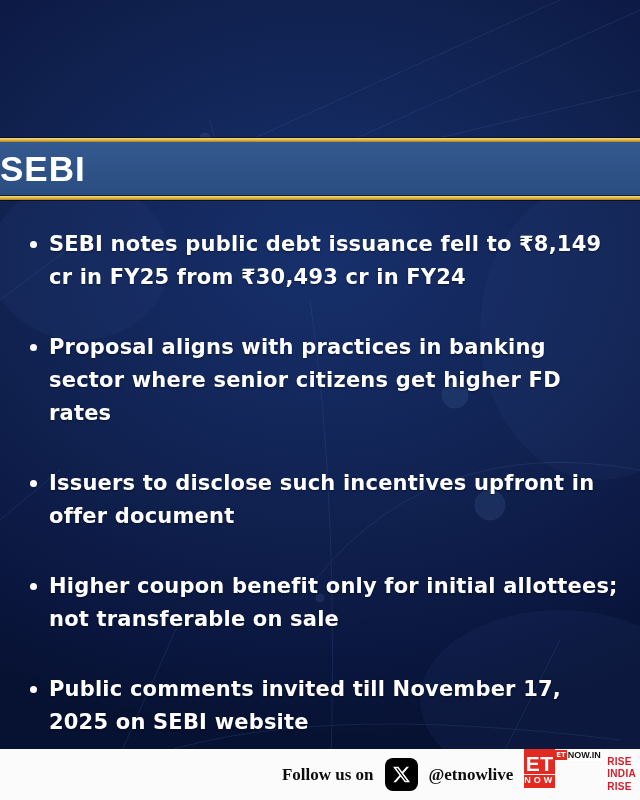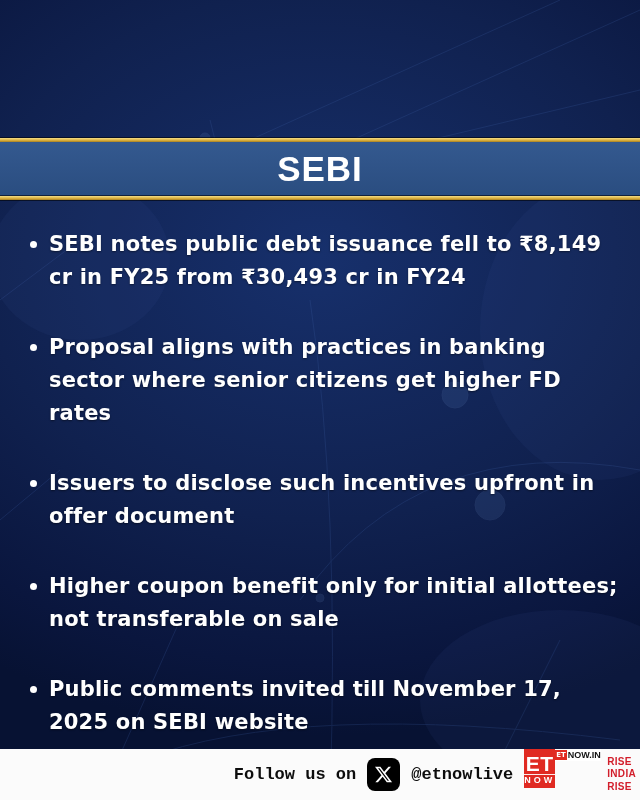--- a/index.html
+++ b/index.html
@@ -25,39 +25,39 @@
   #logo-line1{top:18px;}
   #logo-line2{top:66px;}
   
   .gold-rule{position:absolute;left:0;width:640px;height:4px;
     background:linear-gradient(#f7dd84,#d9ae3c 60%,#a87f22);box-shadow:0 1px 0 rgba(0,0,0,.55), 0 -1px 0 rgba(0,0,0,.55);}
   #gold-top{top:138px;}
   #gold-bottom{top:196px;}
   #title-band{
     position:absolute;left:0;top:142px;width:640px;height:54px;
     background:linear-gradient(#34598f,#2a4d80);
-    display:flex;align-items:center;justify-content:center;
+    display:flex;align-items:center;justify-content:flex-start;
   }
   #title-band .title{
     color:#fff;font-family:"Liberation Sans",sans-serif;font-weight:700;font-size:35px;letter-spacing:1px;
   }
   
   #bullets{position:absolute;left:0;top:210px;width:640px;list-style:none;margin:0;padding:18px 20px 0 30px;}
   #bullets li{display:flex;margin-bottom:37px;}
   #bullets .dot{flex:0 0 7px;width:7px;height:7px;border-radius:50%;background:#fff;margin:13px 12px 0 0;}
   #bullets .btext{
     width:578px;color:#ffffff;font-weight:700;font-size:21px;line-height:1.57;letter-spacing:.2px;
     text-shadow:0 1px 2px rgba(0,0,0,.45);
   }
   
   #footer{
     position:absolute;left:0;bottom:0;width:640px;height:51px;background:#fbfbfb;
     display:flex;align-items:center;justify-content:flex-end;gap:11px;padding-right:2px;box-sizing:border-box;
   }
-  .follow-label,.handle{color:#0d0d0d;font-family:Liberation Mono, monospace;font-weight:700;font-size:17px;}
+  .follow-label,.handle{color:#0d0d0d;font-family:Liberation Serif, serif;font-weight:700;font-size:17px;}
   #x-box{width:33px;height:33px;border-radius:8px;background:#000;display:flex;align-items:center;justify-content:center;}
   
   #etnow{width:48px;height:51px;display:flex;flex-direction:row;}
   #etnow .red-box{
     background:#e02a22;height:39px;display:flex;flex-direction:column;align-items:center;justify-content:center;
   }
   #etnow .et{color:#fff;font-family:"Liberation Sans",sans-serif;font-weight:700;font-size:21px;line-height:1;letter-spacing:.5px;}
   #etnow .now{color:#fff;font-family:"Liberation Sans",sans-serif;font-weight:700;font-size:9px;letter-spacing:3px;line-height:1;margin-top:0;border-top:1px solid rgba(255,255,255,.9);padding-top:1px;}
   #etnow .site{height:12px;display:flex;align-items:center;justify-content:center;gap:1px;background:#fff;}
   #etnow .site .site-et{background:#e02a22;color:#fff;font-size:7px;font-weight:700;padding:0 1px;line-height:10px;}

